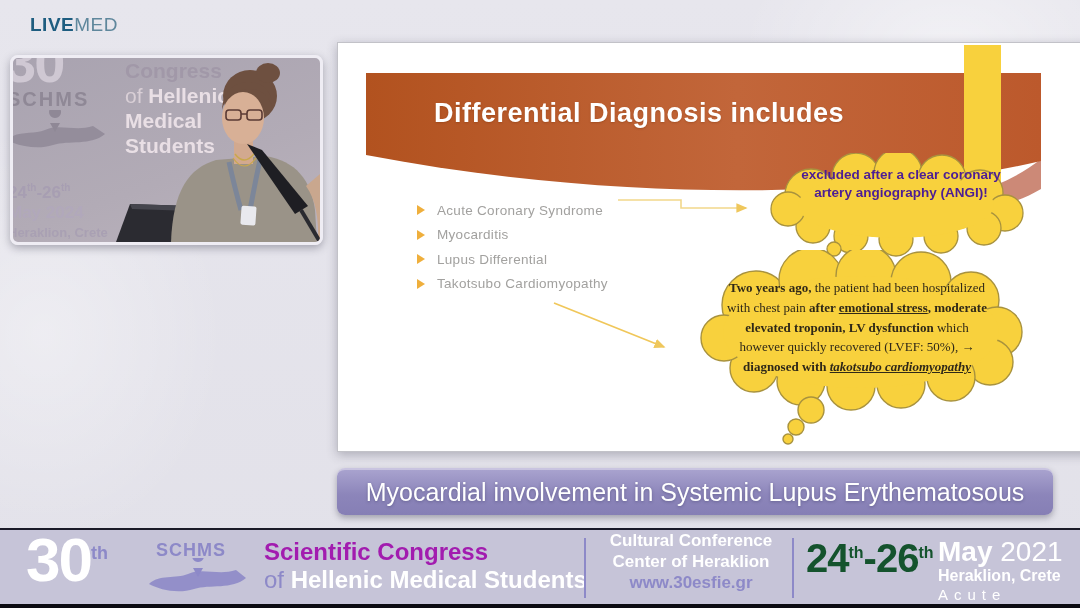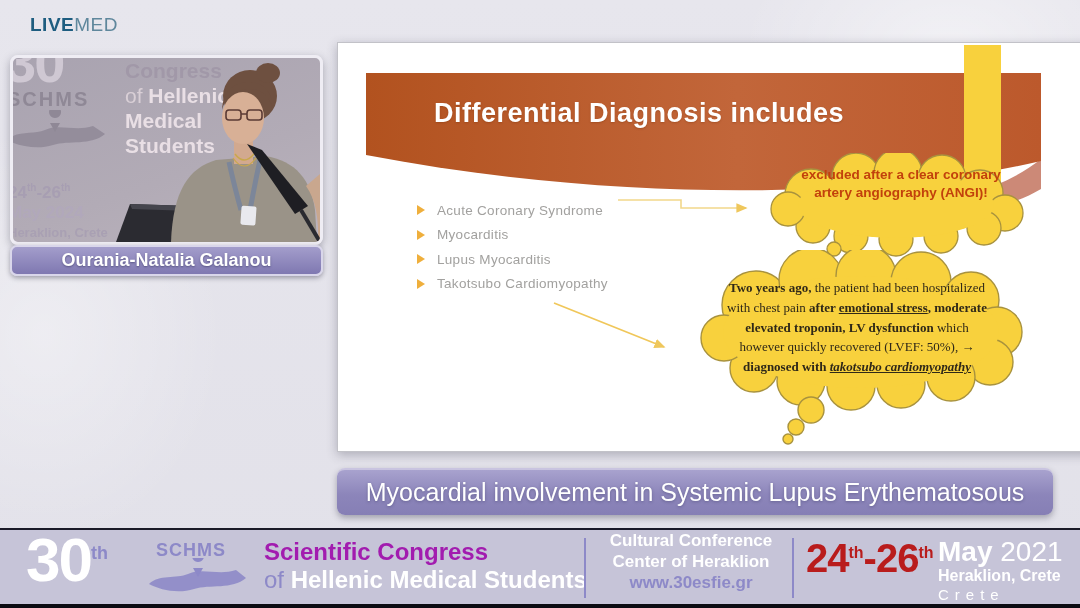--- a/index.html
+++ b/index.html
@@ -69,21 +69,21 @@
   .bullets li { height:24.5px; display:flex; align-items:center;margin-left:7px; }
   .tri {
     width:0; height:0; border-left:8px solid #EFAF3C;
     border-top:5px solid transparent; border-bottom:5px solid transparent;
     margin-right:12px; flex:0 0 auto;
   }
   .btxt { font-size:13.5px; color:#A2A19F; letter-spacing:.3px; }
 
   .cloud1-text {
     position:absolute; left:443px; top:123px; width:240px;
-    font-size:13.5px; font-weight:800; color:#c2410c; text-align:center; line-height:1.3;
+    font-size:13.5px; font-weight:800; color:#4c1d95; text-align:center; line-height:1.3;
   }
   .cloud2-text {
     position:absolute; left:385px; top:235px; width:268px;
     font-family:"Liberation Serif", serif; font-size:13px; color:#2F2818;
     text-align:center; line-height:1.52;
   }
   .cloud2-text .b { font-weight:700; }
   .cloud2-text .u { text-decoration:underline; }
   .cloud2-text .i { font-style:italic; }
   .abs-svg { position:absolute; left:0; top:0; }
@@ -110,21 +110,21 @@
   .f-org { position:absolute; left:156px; top:10px; font-size:18px; font-weight:800; color:#8D89C8; letter-spacing:1px; }
   .f-island { position:absolute; left:146px; top:28px; }
   .f-congress { position:absolute; left:264px; top:8px; line-height:28px; font-size:24px; }
   .f-congress .p1 { color:#a21caf; font-weight:800; }
   .f-congress .of { color:#8D89C8; font-weight:500; }
   .f-congress .p2 { color:#FFFFFF; font-weight:800; }
   .f-div { position:absolute; top:8px; width:2px; height:60px; background:#8D89C8; }
   .f-center { position:absolute; left:598px; top:0; width:186px; text-align:center; font-size:17px; font-weight:800; line-height:21px; }
   .f-center .w { color:#FFFFFF; }
   .f-center .v { color:#8D89C8; }
-  .f-dates { position:absolute; left:806px; top:6px; font-size:40px; font-weight:800; color:#b91c1c; letter-spacing:-1px; }
+  .f-dates { position:absolute; left:806px; top:6px; font-size:40px; font-weight:800; color:#14532d; letter-spacing:-1px; }
   .f-dates .sup { font-size:16px; vertical-align:super; letter-spacing:0; }
   .f-right { position:absolute; left:938px; top:8px; color:#FFFFFF; }
   .f-right .l1 { font-size:28px; line-height:28px; }
   .f-right .l1 .may { font-weight:800; }
   .f-right .l1 .yr { font-weight:300; }
   .f-right .l2 { font-size:16px; font-weight:800; line-height:20px; }
   .f-right .l3 { font-size:15px; font-weight:500; letter-spacing:6px; line-height:18px; }
   .bottom-strip { position:absolute; left:0; top:604px; width:1080px; height:4px; background:#0B0B12; }
 </style>
 </head>
@@ -181,23 +181,20 @@
 
       <path d="M216,104 C220,122 224,138 228,152" stroke="#7C8699" stroke-width="5" fill="none"></path>
       <path d="M247,102 C243,120 240,136 237,152" stroke="#7C8699" stroke-width="5" fill="none"></path>
       <rect x="228" y="148" width="15" height="19" rx="2" fill="#E9E9EE" transform="rotate(4 235 157)"></rect>
 
       <path d="M234,86 L249,92 L295,148 L282,156 Z" fill="#1E1E23"></path>
       <line x1="288" y1="152" x2="307" y2="184" stroke="#2A2A30" stroke-width="4"></line>
     </svg>
   </div>
 
-  <div class="nameplate">
-    <span>Ourania-Natalia Galanou</span>
-  </div>
 
   <div class="slide">
     <svg class="abs-svg" width="716" height="200" viewBox="0 0 716 200">
       <defs>
         <linearGradient id="gradOrange" x1="0" y1="0" x2="1" y2="0">
           <stop offset="0" stop-color="#B2521F"></stop>
           <stop offset="0.55" stop-color="#C2663A"></stop>
           <stop offset="1" stop-color="#BC592C"></stop>
         </linearGradient>
       </defs>
@@ -212,21 +209,21 @@
       <li>
           <span class="tri"></span>
           <span class="btxt">Acute Coronary Syndrome</span>
         </li>
       <li>
           <span class="tri"></span>
           <span class="btxt">Myocarditis</span>
         </li>
       <li>
           <span class="tri"></span>
-          <span class="btxt">Lupus Myocarditis</span>
+          <span class="btxt">Lupus Differential</span>
         </li>
       <li>
           <span class="tri"></span>
           <span class="btxt">Takotsubo Cardiomyopathy</span>
         </li>
     </ul>
 
     <svg class="abs-svg" width="716" height="410" viewBox="0 0 716 410">
       <defs>
         <marker id="ah1" markerWidth="8" markerHeight="8" refX="6" refY="3" orient="auto">
@@ -303,18 +300,18 @@
     <div class="f-center">
       <div class="w">Cultural Conference</div>
       <div class="w">Center of Heraklion</div>
       <div class="v">www.30esfie.gr</div>
     </div>
     <div class="f-div" style="left:792px;"></div>
     <div class="f-dates"><span>24</span><span class="sup">th</span><span>-</span><span>26</span><span class="sup">th</span></div>
     <div class="f-right">
       <div class="l1"><span class="may">May </span><span class="yr">2021</span></div>
       <div class="l2">Heraklion, Crete</div>
-      <div class="l3">Crete</div>
+      <div class="l3">Acute</div>
     </div>
   </div>
   <div class="bottom-strip"></div>
 
 </div>
 
 </body></html>

